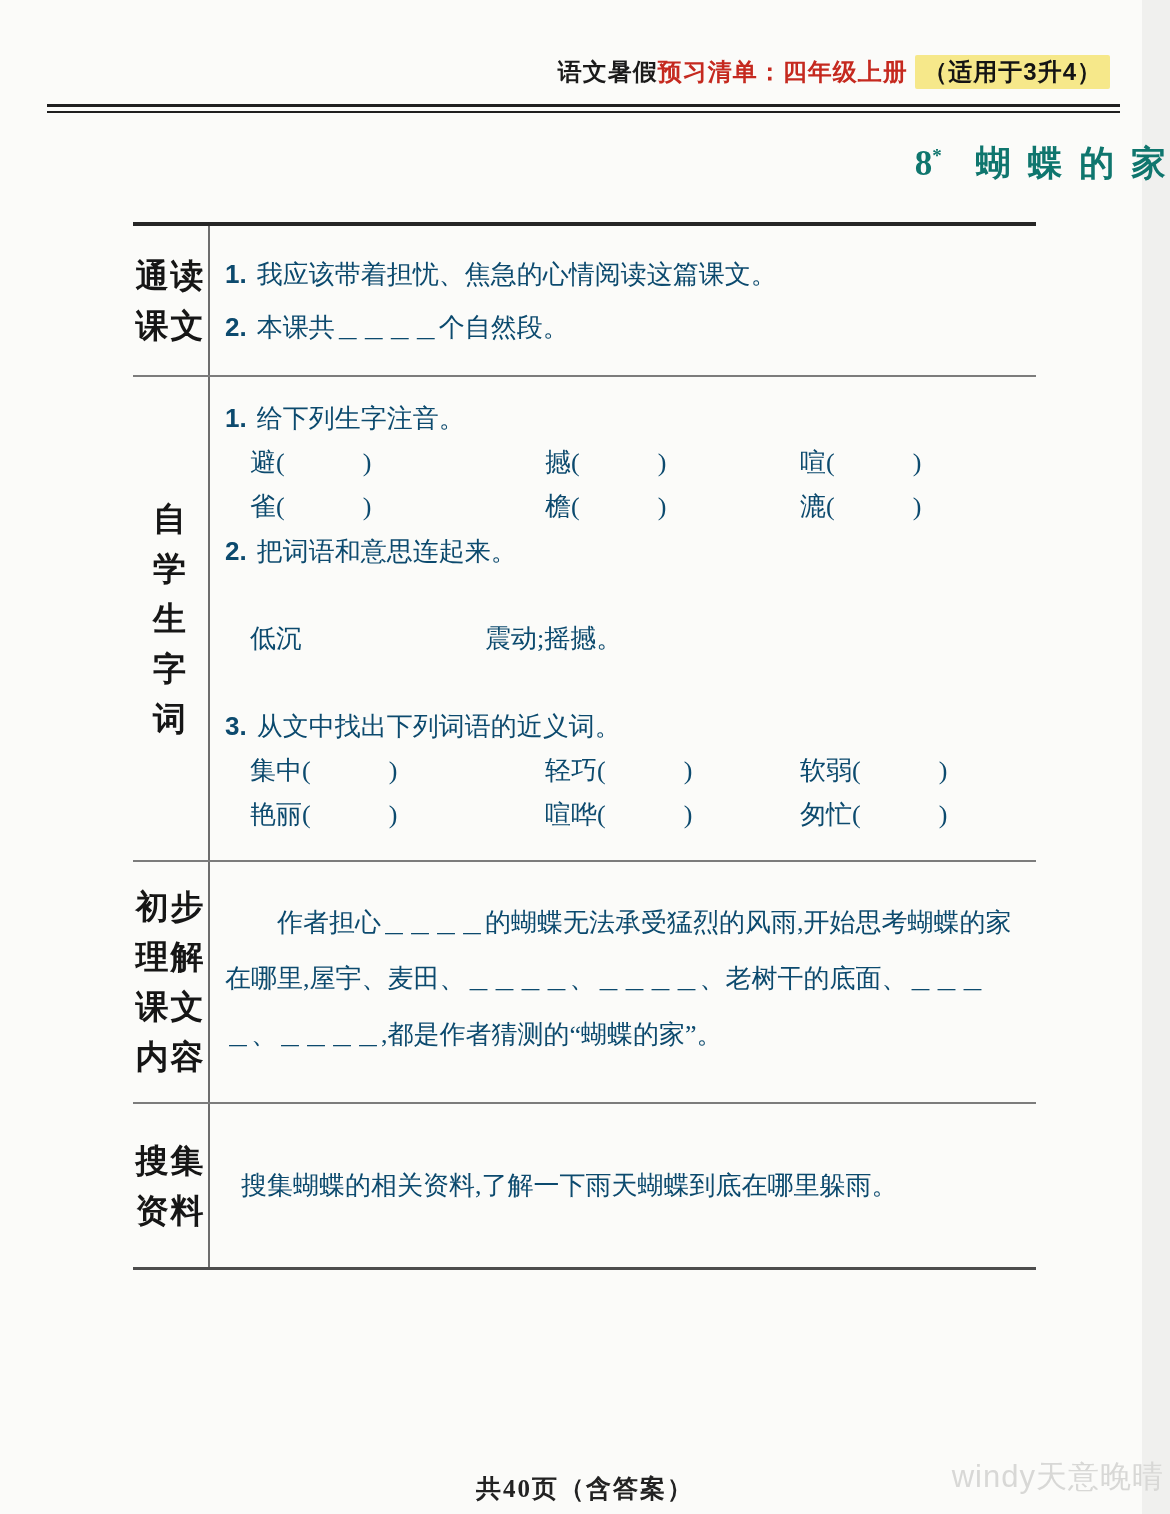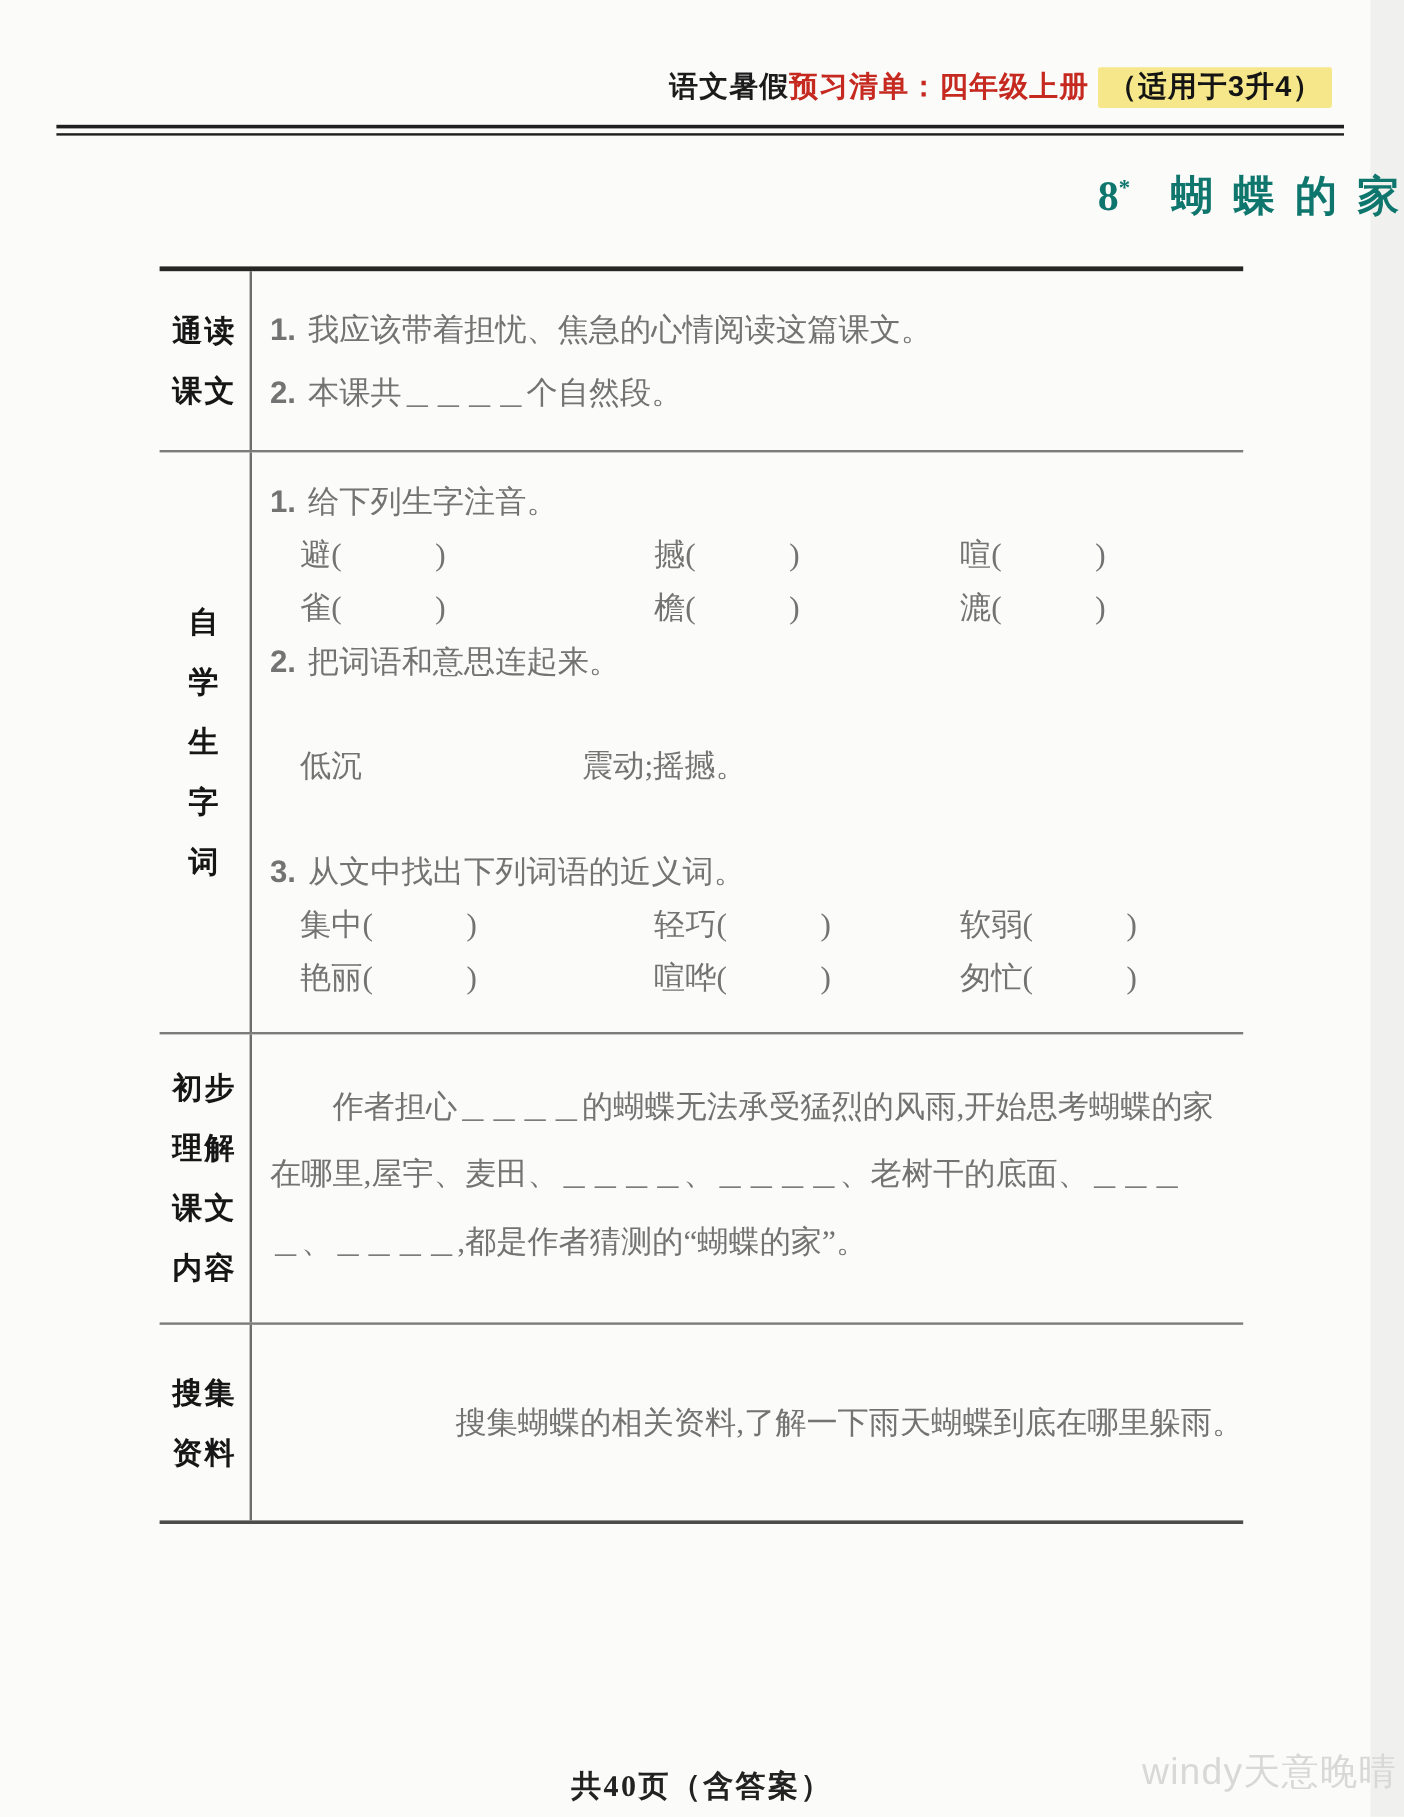--- a/index.html
+++ b/index.html
@@ -41,39 +41,39 @@
   .t-row { display:flex; border-bottom:2px solid #7c7c7c; }
   .t-row:last-child { border-bottom:none; }
   .t-row.r1 { height:149px; }
   .t-row.r2 { height:483px; }
   .t-row.r3 { height:240px; }
   .t-row.r4 { height:163px; }
   .label-cell {
     width:75px; flex:0 0 75px; border-right:2px solid #6d6d6d;
     display:flex; flex-direction:column; justify-content:center; align-items:center;
     font-family:"Liberation Sans","DejaVu Sans",sans-serif;
-    font-weight:bold; font-size:25px; color:#161616;
+    font-weight:bold; font-size:33px; color:#161616;
   }
   .label-cell span { display:block; line-height:50px; letter-spacing:2px; }
-  .content-cell { flex:1; font-size:26px; color:#737373; min-width:0; }
+  .content-cell { flex:1; font-size:26px; color:#0c4a6e; min-width:0; }
 
   .r1 .content-cell { display:flex; flex-direction:column; justify-content:center; padding-left:15px; line-height:52px; }
   .num {
     font-family:"Liberation Sans","DejaVu Sans",sans-serif;
     font-weight:600; margin-right:10px;
   }
   .item-line { white-space:pre; }
 
   .r2 .content-cell { padding:19px 0 0 15px; line-height:44px; }
   .cells-grid { display:grid; grid-template-columns:295px 255px auto; margin-left:25px; white-space:pre; }
   .pair { display:grid; grid-template-columns:235px auto; margin-left:25px;margin-top:43px; }
 
   .r3 .content-cell { padding:33px 24px 0 15px; line-height:56px; text-indent:2em; }
 
-  .r4 .content-cell { display:flex; align-items:center; padding-left:15px;justify-content:flex-end; }
+  .r4 .content-cell { display:flex; align-items:center; padding-left:31px; }
 
   
   .footer-page {
     position:absolute; top:1472px; left:0; width:100%;
     text-align:center; font-size:25px; font-weight:600; color:#222; letter-spacing:2px;
   }
   .watermark {
     position:absolute; top:1456px; right:6px;
     font-family:"Liberation Sans","DejaVu Sans",sans-serif;
     font-size:31px; font-weight:500; color:#d8d8d6; letter-spacing:1px;

